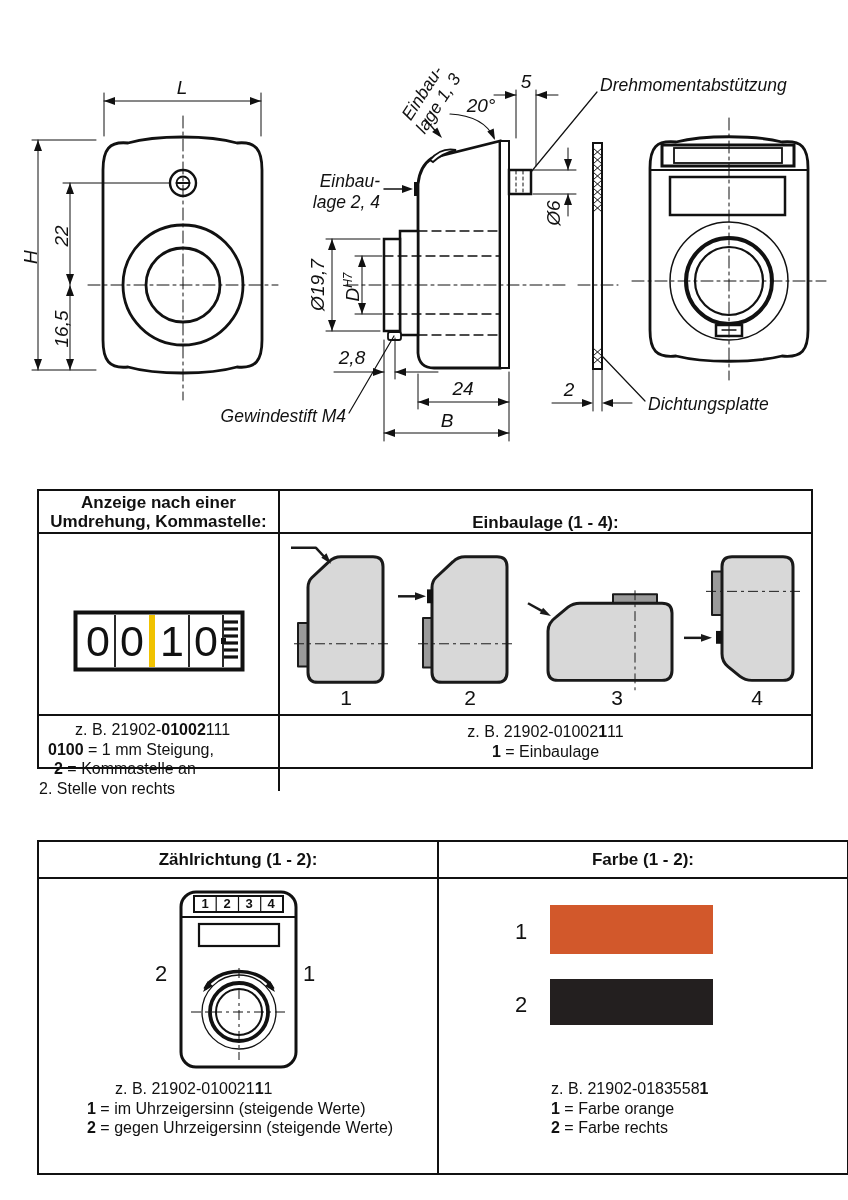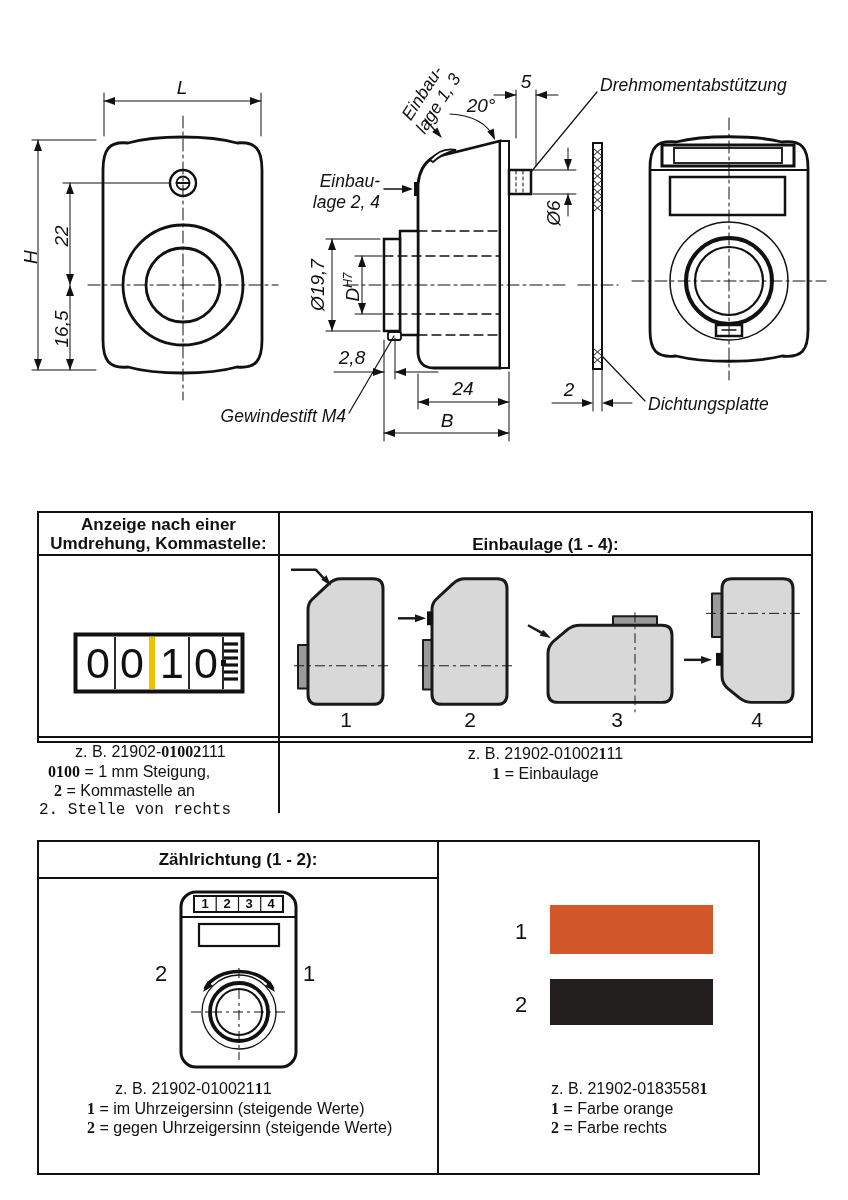--- a/index.html
+++ b/index.html
@@ -11,21 +11,21 @@
   .dimtxt-sm{font-style:italic;font-size:17.5px;}
   
   .tbl{position:absolute;border:2px solid #111;box-sizing:border-box;background:#fff;}
   .row{display:flex;box-sizing:border-box;}
   .cell{box-sizing:border-box;position:relative;}
   .b-r{border-right:2px solid #111;}
   .b-b{border-bottom:2px solid #111;}
   .hdr{display:flex;align-items:center;justify-content:center;text-align:center;
        font-weight:bold;font-size:17px;line-height:19px;}
   .ftxt{font-size:16px;line-height:19.5px;white-space:nowrap;}
-  .ftxt b{font-weight:bold;font-family:Liberation Serif, serif;}
+  .ftxt b{font-weight:bold;}
   .ctr{text-align:center;}
   .numlabel{position:absolute;font-size:22px;}
 </style>
 </head>
 <body>
 
 <div class="page">
 
   <svg class="abs" style="left:0;top:0" width="848" height="480" viewBox="0 0 848 480">
     <g stroke="#111" fill="none" stroke-linecap="round">
@@ -177,21 +177,21 @@
     <text class="dimtxt" transform="rotate(-90 318 285)" x="318" y="291" text-anchor="middle">Ø19,7</text>
     <text class="dimtxt" transform="rotate(-90 353 287)" x="353" y="293" text-anchor="middle"><tspan>D</tspan><tspan dy="-7" font-size="12">H7</tspan></text>
     <text class="dimtxt" x="352" y="364" text-anchor="middle">2,8</text>
     <text class="dimtxt-sm" x="346" y="422" text-anchor="end">Gewindestift M4</text>
     <text class="dimtxt" x="463" y="395" text-anchor="middle">24</text>
     <text class="dimtxt" x="447" y="427" text-anchor="middle">B</text>
     <text class="dimtxt" x="569" y="396" text-anchor="middle">2</text>
     <text class="dimtxt-sm" x="648" y="410" text-anchor="start">Dichtungsplatte</text>
   </svg>
 
-  <div class="tbl" style="left:37px;top:511px;width:776px;height:232px;">
+  <div class="tbl" style="left:37px;top:489px;width:776px;height:280px;">
     <div class="row" style="height:43px;">
       <div class="cell hdr b-r b-b" style="width:241px;">
         <div><span>Anzeige nach einer</span><br><span>Umdrehung, Kommastelle:</span></div>
       </div>
       <div class="cell hdr b-b" style="flex:1;align-items:flex-end;">
         <span>Einbaulage (1 - 4):</span>
       </div>
     </div>
     <div class="row" style="height:182px;">
       <div class="cell b-r b-b" style="width:241px;">
@@ -266,33 +266,36 @@
             <text x="757" y="723">4</text>
           </g>
         </svg>
       </div>
     </div>
     <div class="row" style="height:75px;">
       <div class="cell b-r ftxt" style="width:241px;padding-top:4px;">
         <div style="padding-left:36px;"><span>z. B. 21902-</span><b>01002</b><span>111</span></div>
         <div style="padding-left:9px;"><b>0100</b><span> = 1 mm Steigung,</span></div>
         <div style="padding-left:15px;"><b>2</b><span> = Kommastelle an</span></div>
-        <div style="font-family:Liberation Mono, monospace;">2. Stelle von rechts</div>
+        <div style="">2. Stelle von rechts</div>
       </div>
       <div class="cell ftxt ctr" style="flex:1;padding-top:6px;">
         <div><span>z. B. 21902-01002</span><b>1</b><span>11</span></div>
         <div><b>1</b><span> = Einbaulage</span></div>
       </div>
     </div>
   </div>
 
-  <div class="tbl" style="left:37px;top:840px;width:723px;height:335px;">
+  <div class="tbl" style="left:37px;top:840px;width:812px;height:335px;">
     <div class="row" style="height:37px;">
       <div class="cell hdr b-r b-b" style="width:400px;">
         <span>Zählrichtung (1 - 2):</span>
+      </div>
+      <div class="cell hdr b-b" style="flex:1;">
+        <span>Farbe (1 - 2):</span>
       </div>
     </div>
     <div class="row" style="height:294px;">
       <div class="cell b-r" style="width:400px;">
 
         <svg class="abs" style="left:140px;top:11px;" width="120" height="180" viewBox="0 0 120 180">
           <g stroke="#111" fill="none">
             <rect x="2" y="2" width="115" height="175" rx="15" stroke-width="3" fill="#fff"></rect>
             <rect x="15" y="6" width="89" height="16" stroke-width="2"></rect>
             <line x1="37.2" y1="6" x2="37.2" y2="22" stroke-width="1.2"></line>

